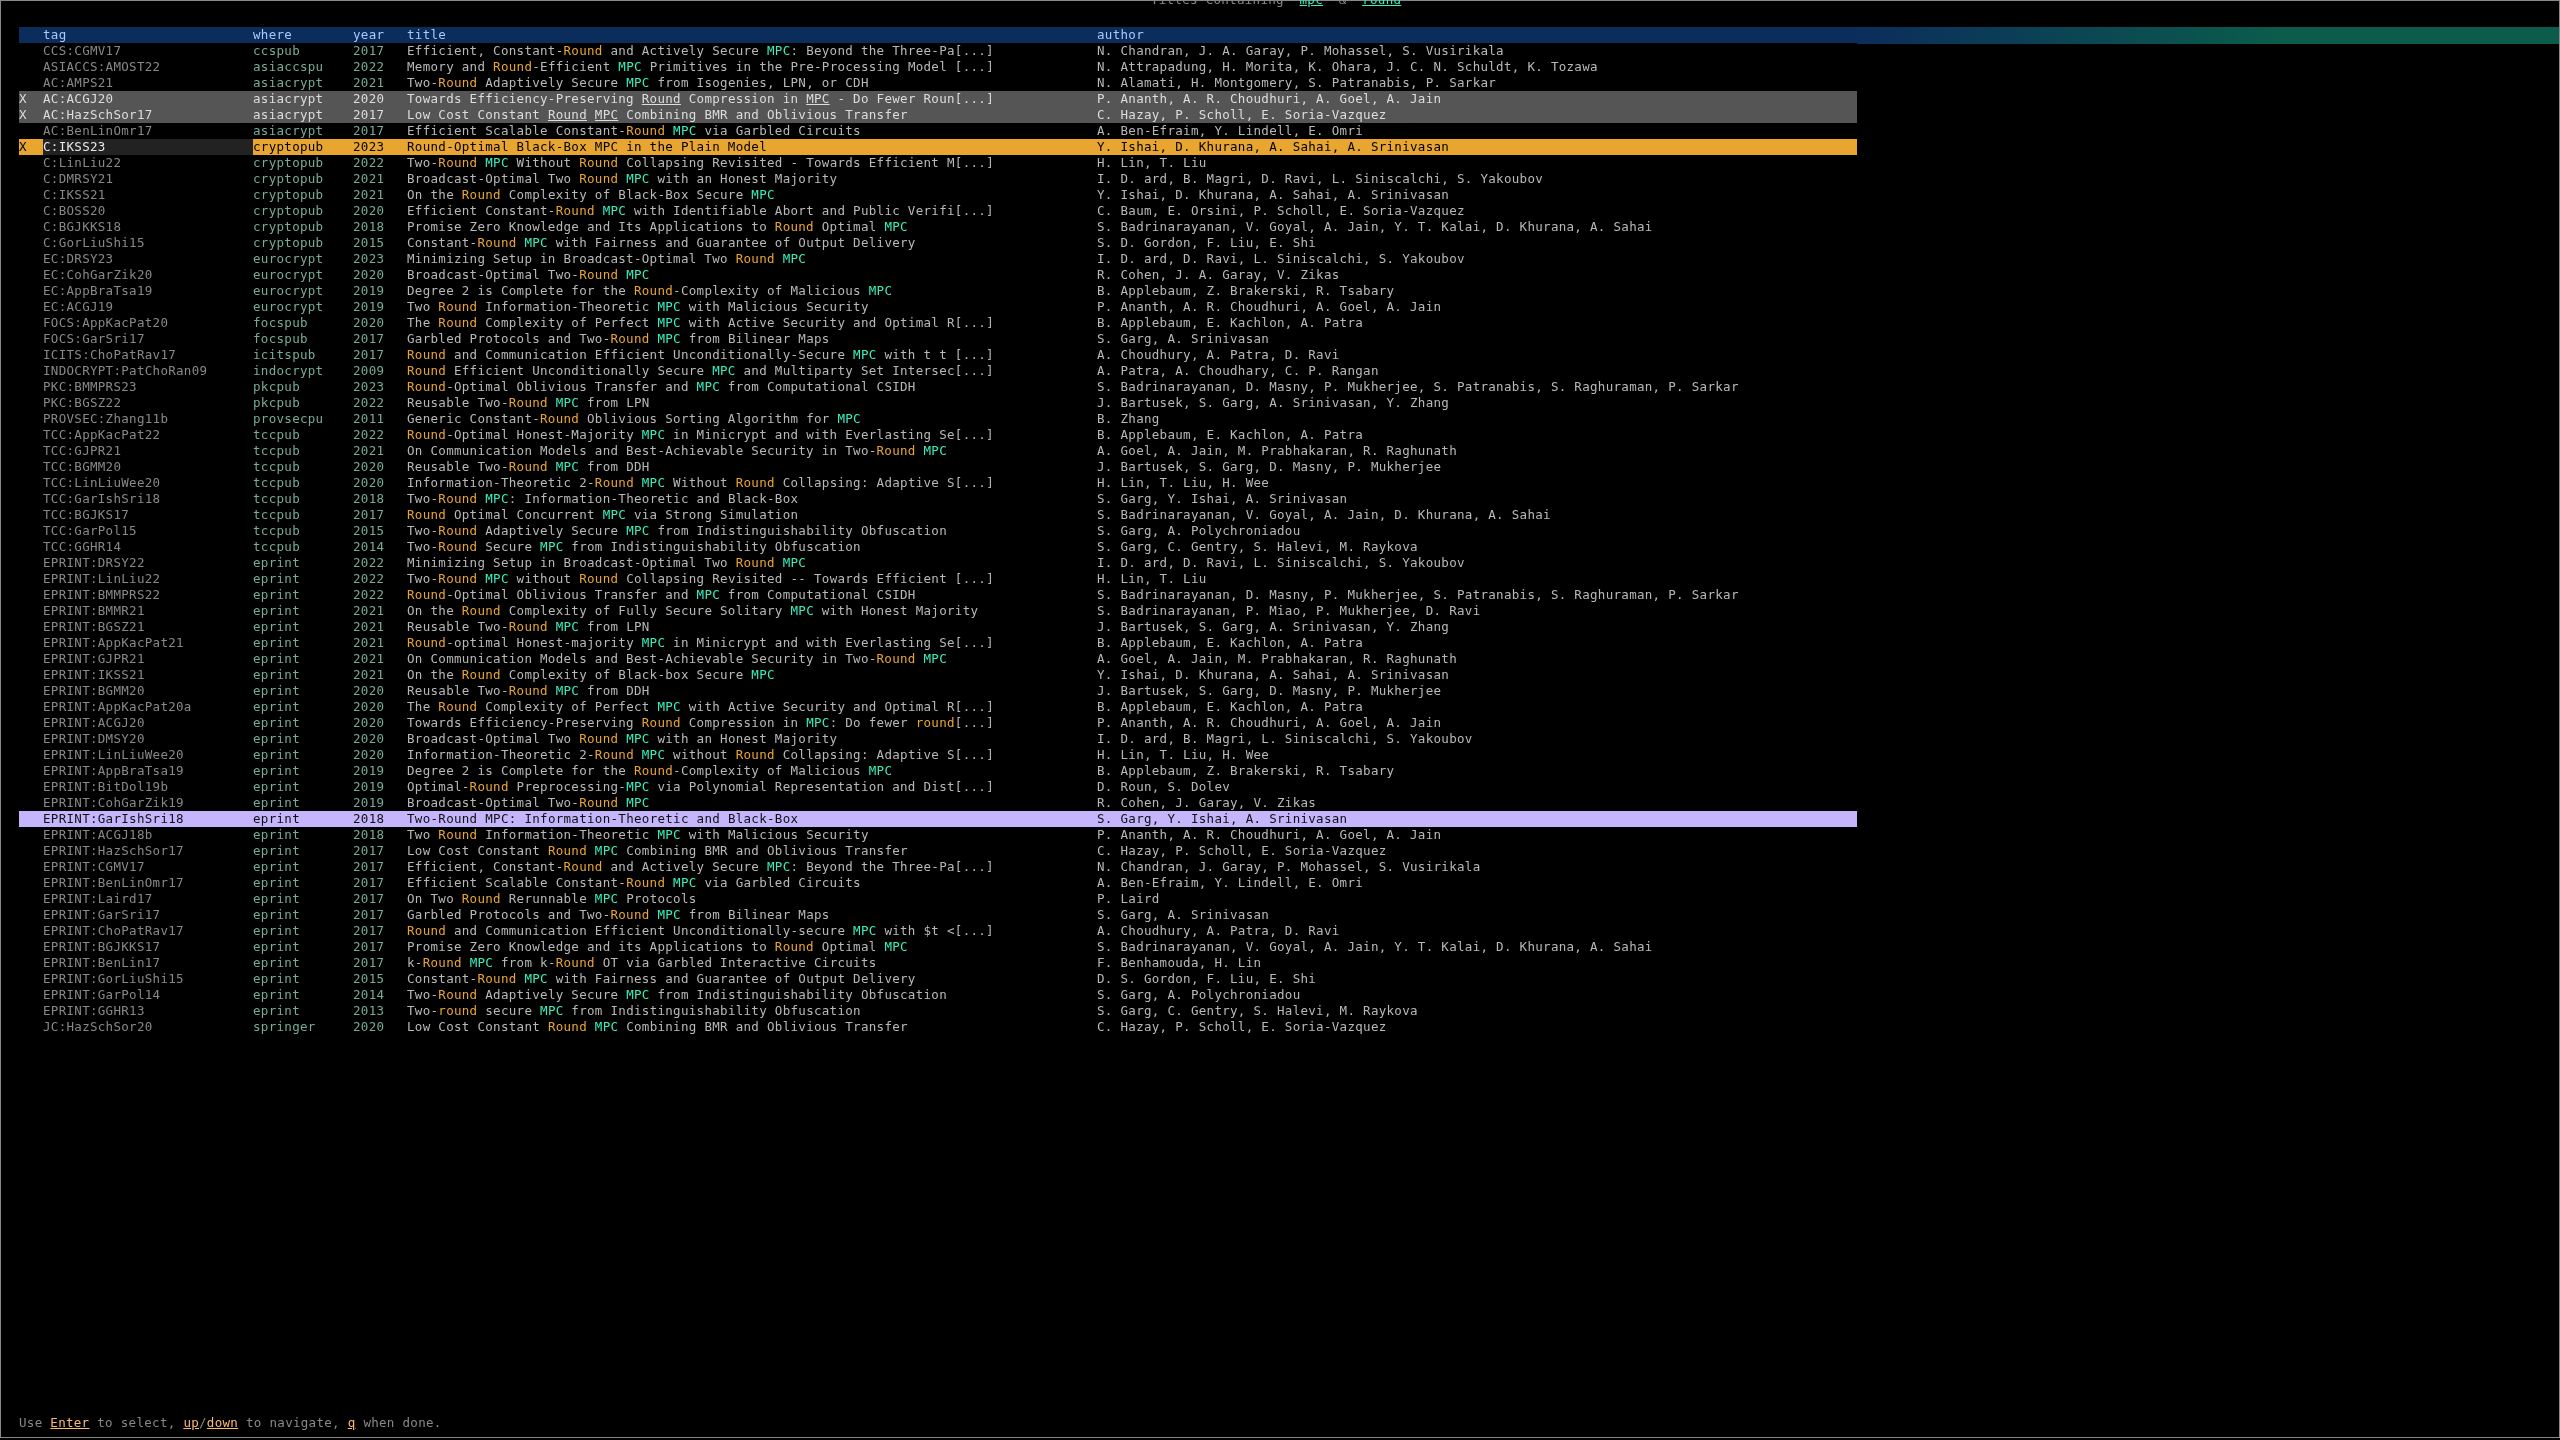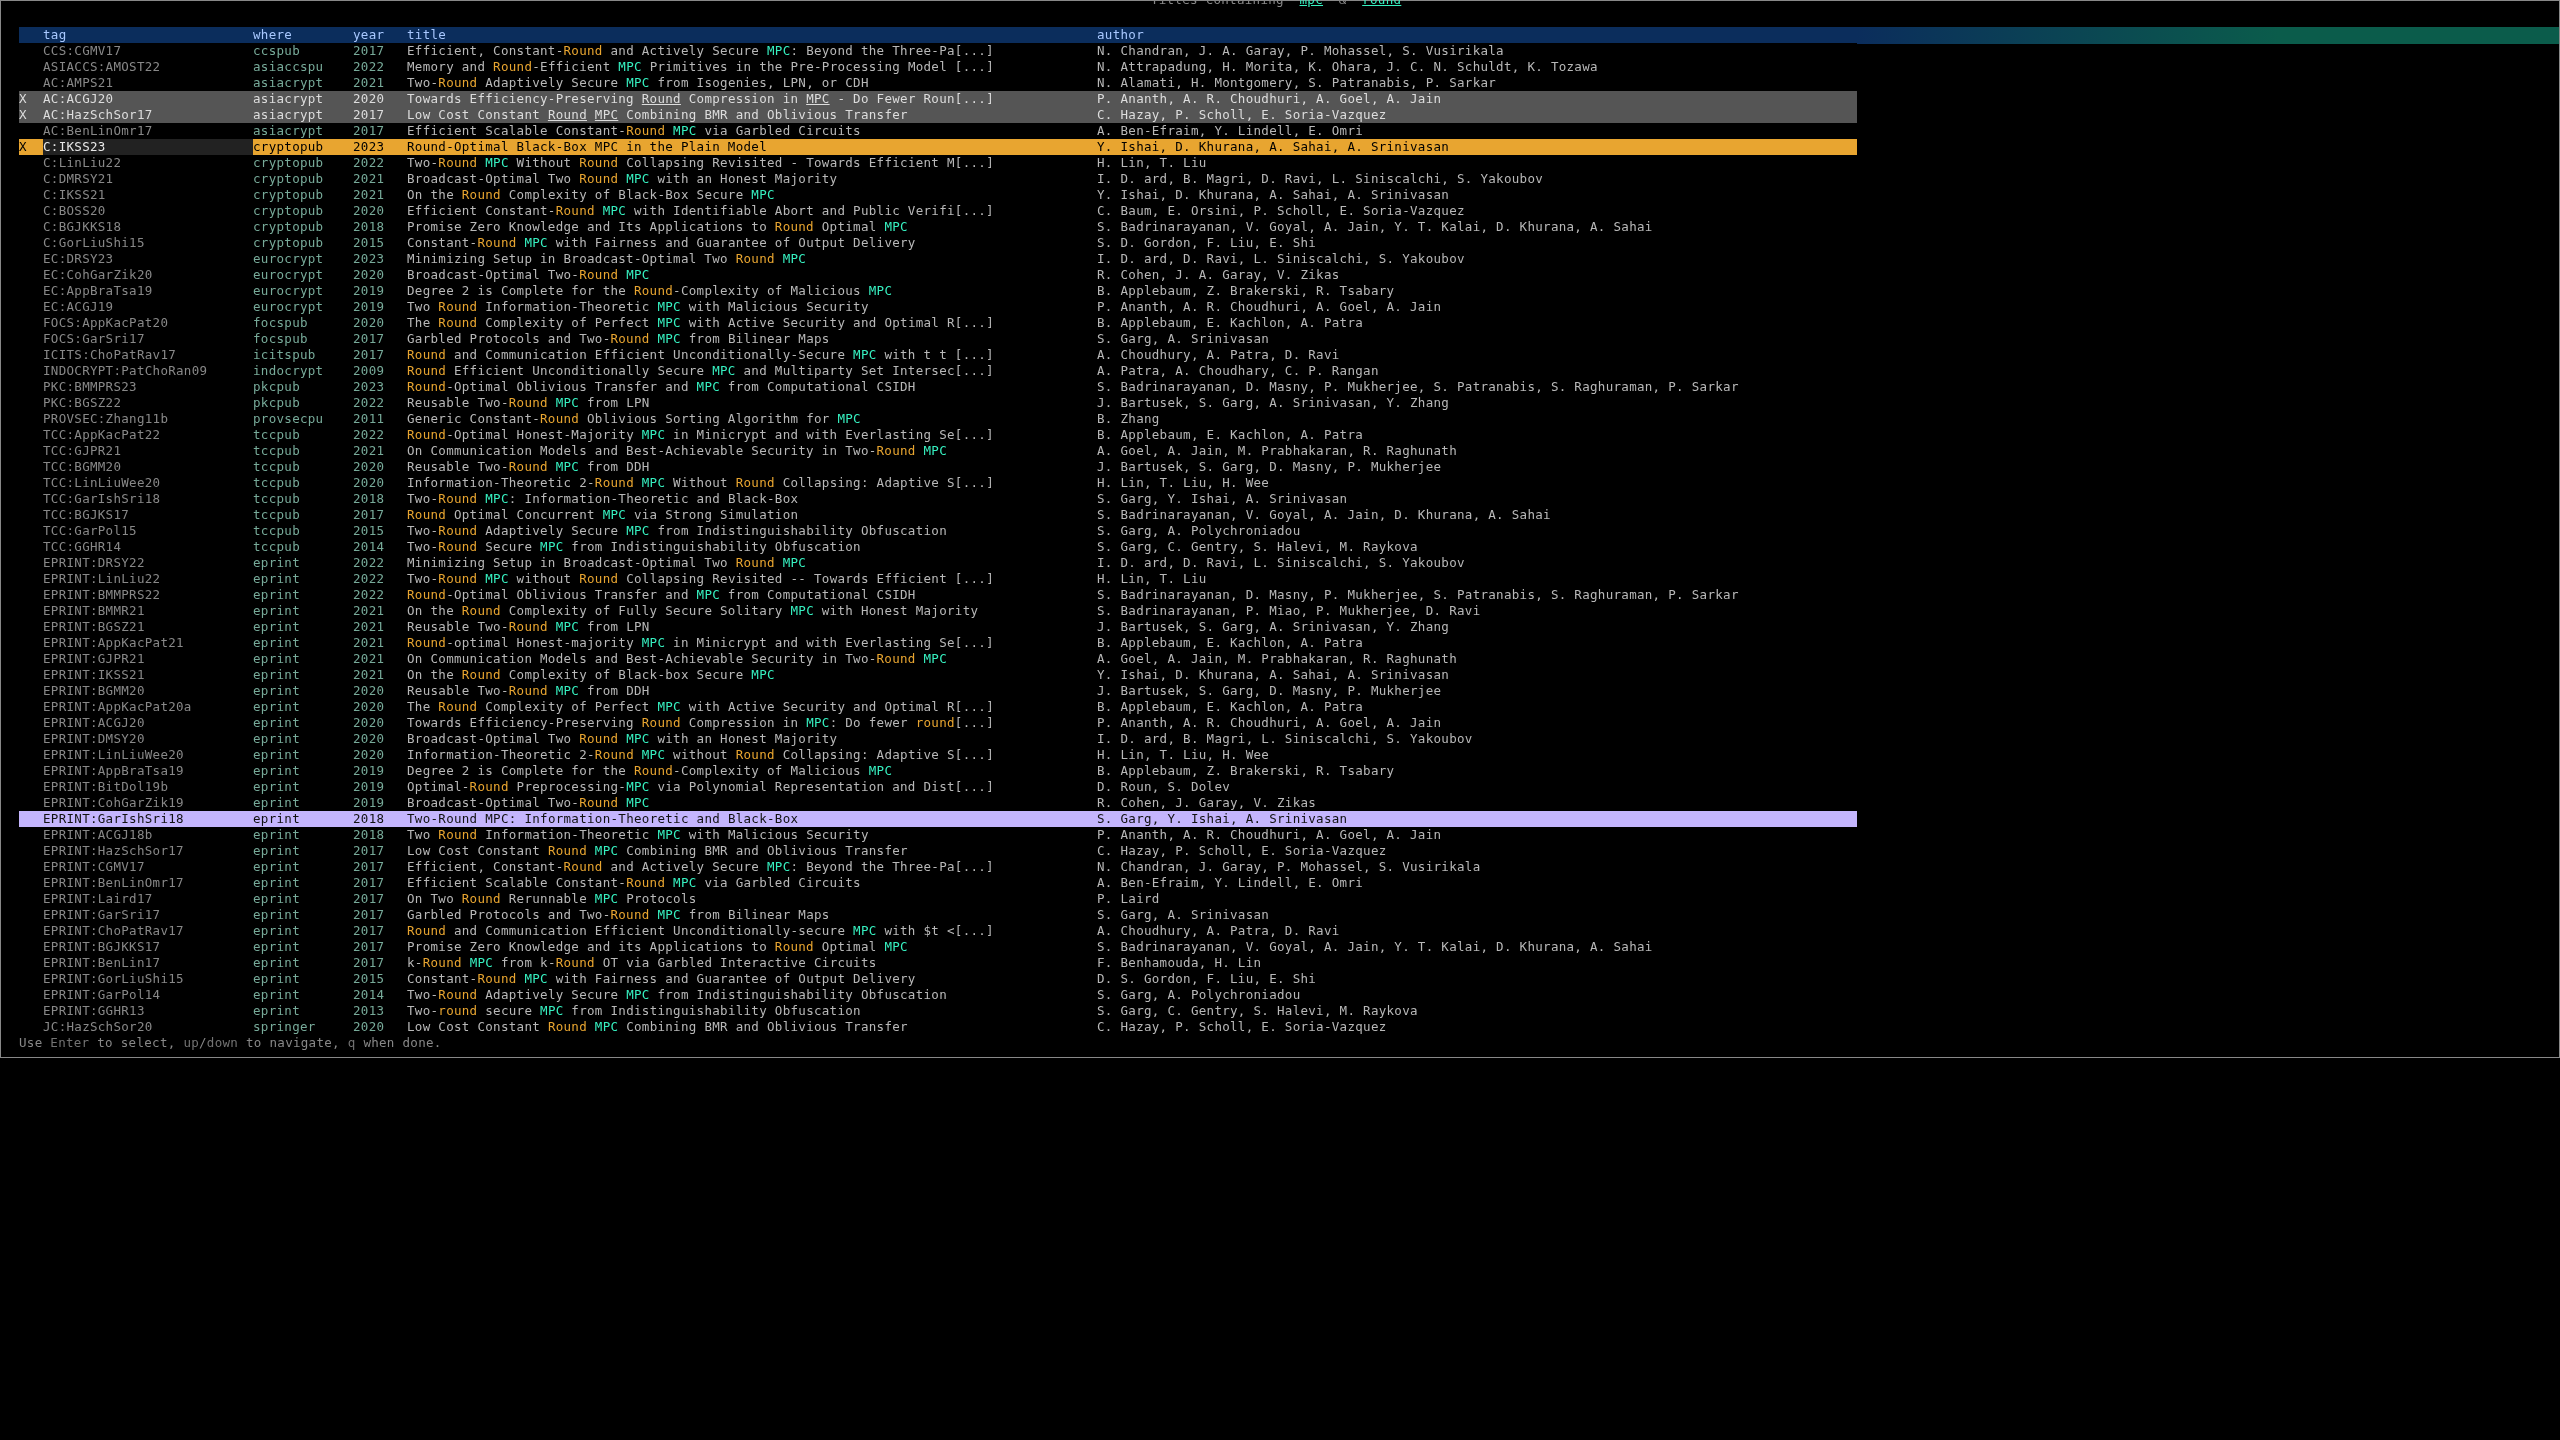--- a/index.html
+++ b/index.html
@@ -7,21 +7,21 @@
     background: #000;
     font-family: "Menlo", "Consolas", monospace;
     font-size: 12.5px;
     line-height: 1.28;
     color: #a0a0a0;
     width: 2560px;
     height: 1440px;
     overflow: hidden;
     letter-spacing: 0.3px;
   }
-  .frame { border: 1px solid #888; margin: 0; height: 1058px; position: relative; }
+  .frame { border: 1px solid #888; margin: 0; height: 1438px; position: relative; }
   .titlebar {
     position: absolute; top: -9px; left: 0; right: 0; text-align: center;
     color: #888;
   }
   .titlebar .hl1 { color: #36f0c0; text-decoration: underline; }
   .content { padding: 26px 18px 0 18px; }
   table { border-collapse: collapse; width: 1838px; table-layout: fixed; }
   td, th { padding: 0; white-space: nowrap; overflow: hidden; }
   .c-mark { width: 24px; color:#888;}
   .c-tag  { width: 210px; }
@@ -44,21 +44,21 @@
   tr.markedF { background: #e8a530; }
   tr.markedF td, tr.markedF .tag, tr.markedF .where, tr.markedF .year, tr.markedF .title, tr.markedF .auth,
   tr.markedF .kw-mpc, tr.markedF .kw-round { color: #000; }
   tr.markedF .tag { background:#222; color:#e9e9e9; }
   tr.markedR { background: #c4b5fd; } 
   tr.markedR td, tr.markedR .tag, tr.markedR .where, tr.markedR .year, tr.markedR .title, tr.markedR .auth,
   tr.markedR .kw-mpc, tr.markedR .kw-round { color: #111; }
   .statusbar {
     position: absolute; bottom: 6px; left: 18px; color: #888;
   }
-  .statusbar .ul { color: #737373; }
+  .statusbar .ul { color: #fdba74; text-decoration: underline; }
   .headerfill { position:absolute; top:26px; left:1856px; right:0; height:17px;
     background:linear-gradient(90deg,#0b2d5c 0%,#0b5c4b 60%,#0b5c4b 100%);}
 </style>
 </head>
 <body>
 
 <div class="frame">
   <div class="titlebar">
     <span> Titles containing "</span><span class="hl1">mpc</span><span>" &amp; "</span><span class="hl1">round</span><span>" </span>
   </div>

